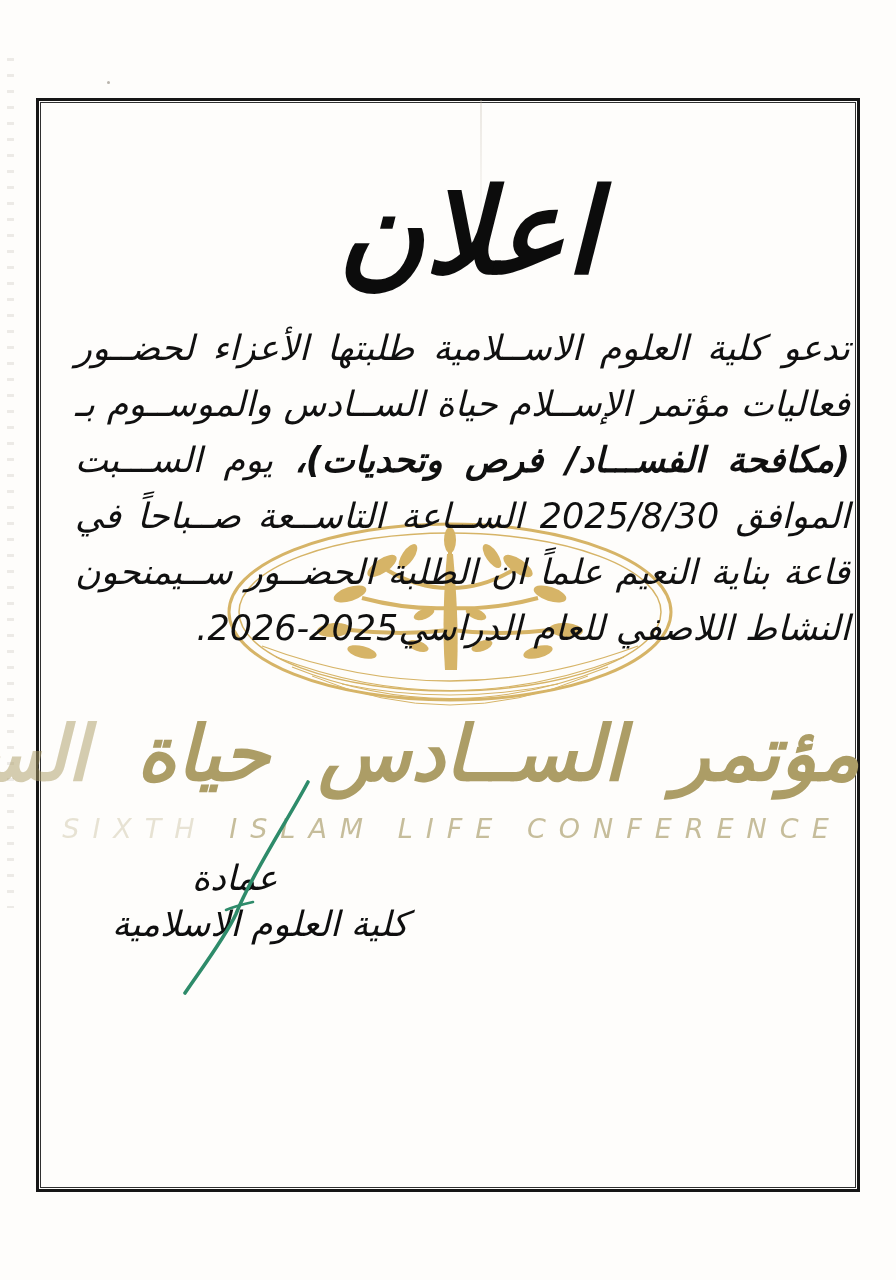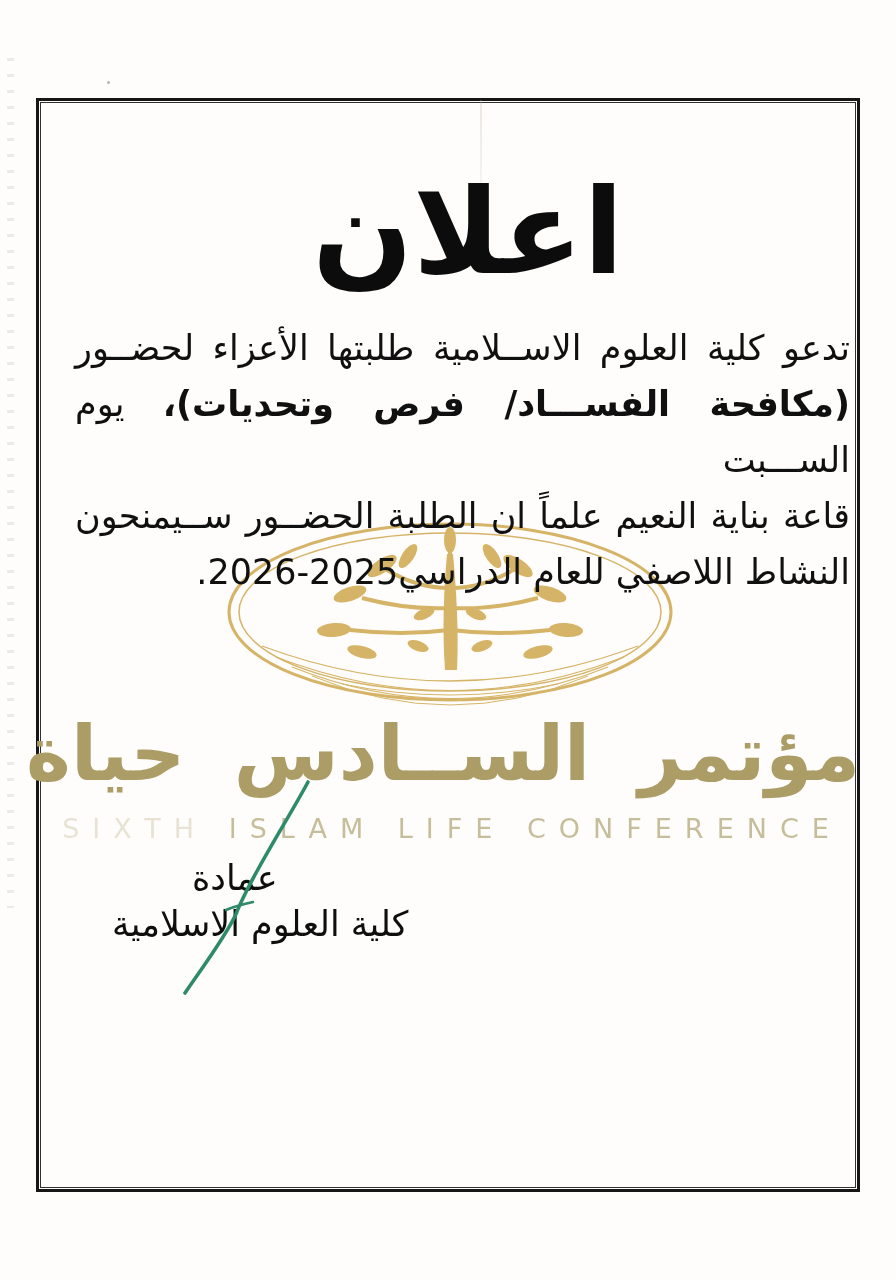--- a/index.html
+++ b/index.html
@@ -1,20 +1,21 @@
 <!DOCTYPE html>
 <html style="--gold: #d3ae5b; --calligraphy: #ac9d66; --english: #bdb38b; --ink: #2e8b6a; --border: #161616; --text: #101010;"><head>
 <meta charset="utf-8">
 <style>
   html,body{margin:0;padding:0;background:#ffffff;}
   .page{
     position:relative;width:896px;height:1280px;overflow:hidden;
     background:#fefdfb;
     font-family:"DejaVu Sans", sans-serif;
     color:var(--text,#101010);
+    font-style:italic;
   }
   
   .frame{
     position:absolute;left:36px;top:98px;width:818px;height:1088px;
     border:3px solid var(--border,#161616);
   }
   .frame .inner{
     position:absolute;left:1px;top:1px;right:1px;bottom:1px;
     border:1px solid #303030;
   }
@@ -139,21 +140,23 @@
       <ellipse cx="228" cy="22" rx="6" ry="13"></ellipse>
       <ellipse cx="202" cy="96" rx="11" ry="5" transform="rotate(-22 202 96)"></ellipse>
       <ellipse cx="254" cy="96" rx="11" ry="5" transform="rotate(22 254 96)"></ellipse>
       <ellipse cx="196" cy="128" rx="11" ry="5" transform="rotate(20 196 128)"></ellipse>
       <ellipse cx="260" cy="128" rx="11" ry="5" transform="rotate(-20 260 128)"></ellipse>
     </g>
   </svg>
 
   <div class="body-text">
     <div class="line">تدعو كلية العلوم الاســلامية طلبتها الأعزاء لحضــور</div>
+    <div class="line">فعاليات مؤتمر الإســلام حياة الســادس والموســوم بـ</div>
     <div class="line"><span class="bold">(مكافحة الفســـاد/ فرص وتحديات)،</span><span> يوم الســـبت</span></div>
+    <div class="line">الموافق 2025/8/30 الســاعة التاســعة صــباحاً في</div>
     <div class="line">قاعة بناية النعيم علماً ان الطلبة الحضــور ســيمنحون</div>
     <div class="line last">النشاط اللاصفي للعام الدراسي2025‏-‏2026.</div>
   </div>
 
   <div class="callig"><span>مؤتمر الســادس حياة </span><span class="faint">السادس</span></div>
 
   <div class="eng-line"><span class="faint">SIXTH </span><span class="main">ISLAM LIFE CONFERENCE</span></div>
 
   <div class="dean-title">عمادة</div>
   <div class="dean-org">كلية العلوم الاسلامية</div>

